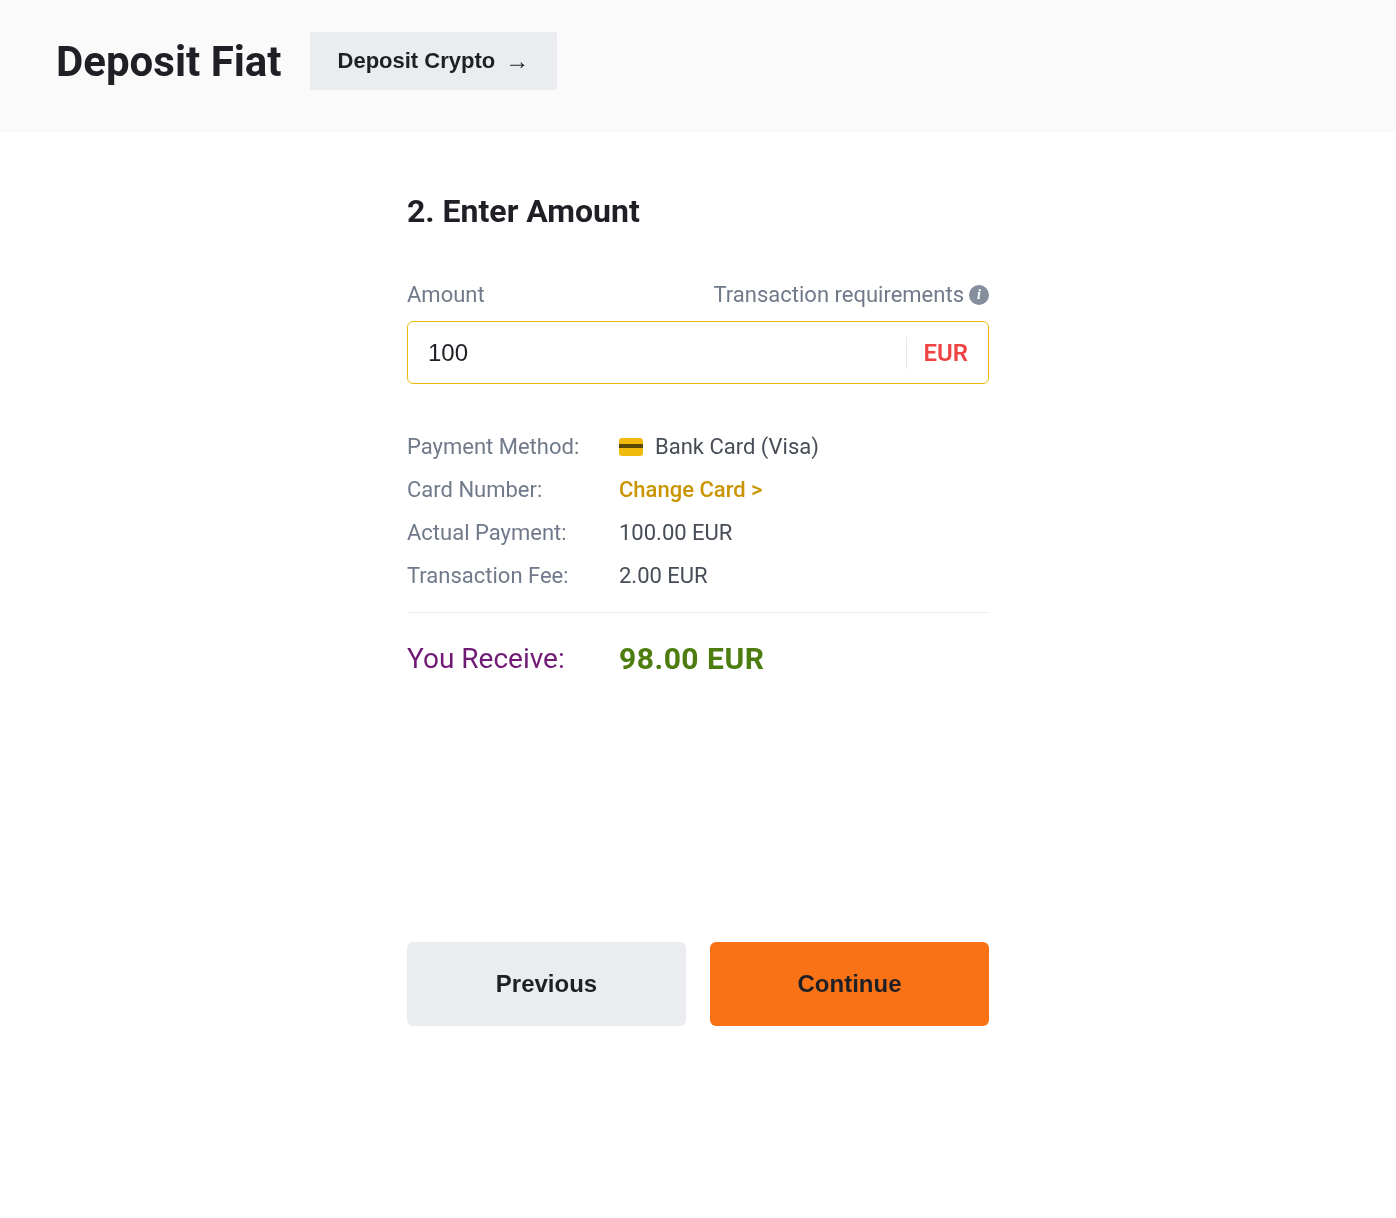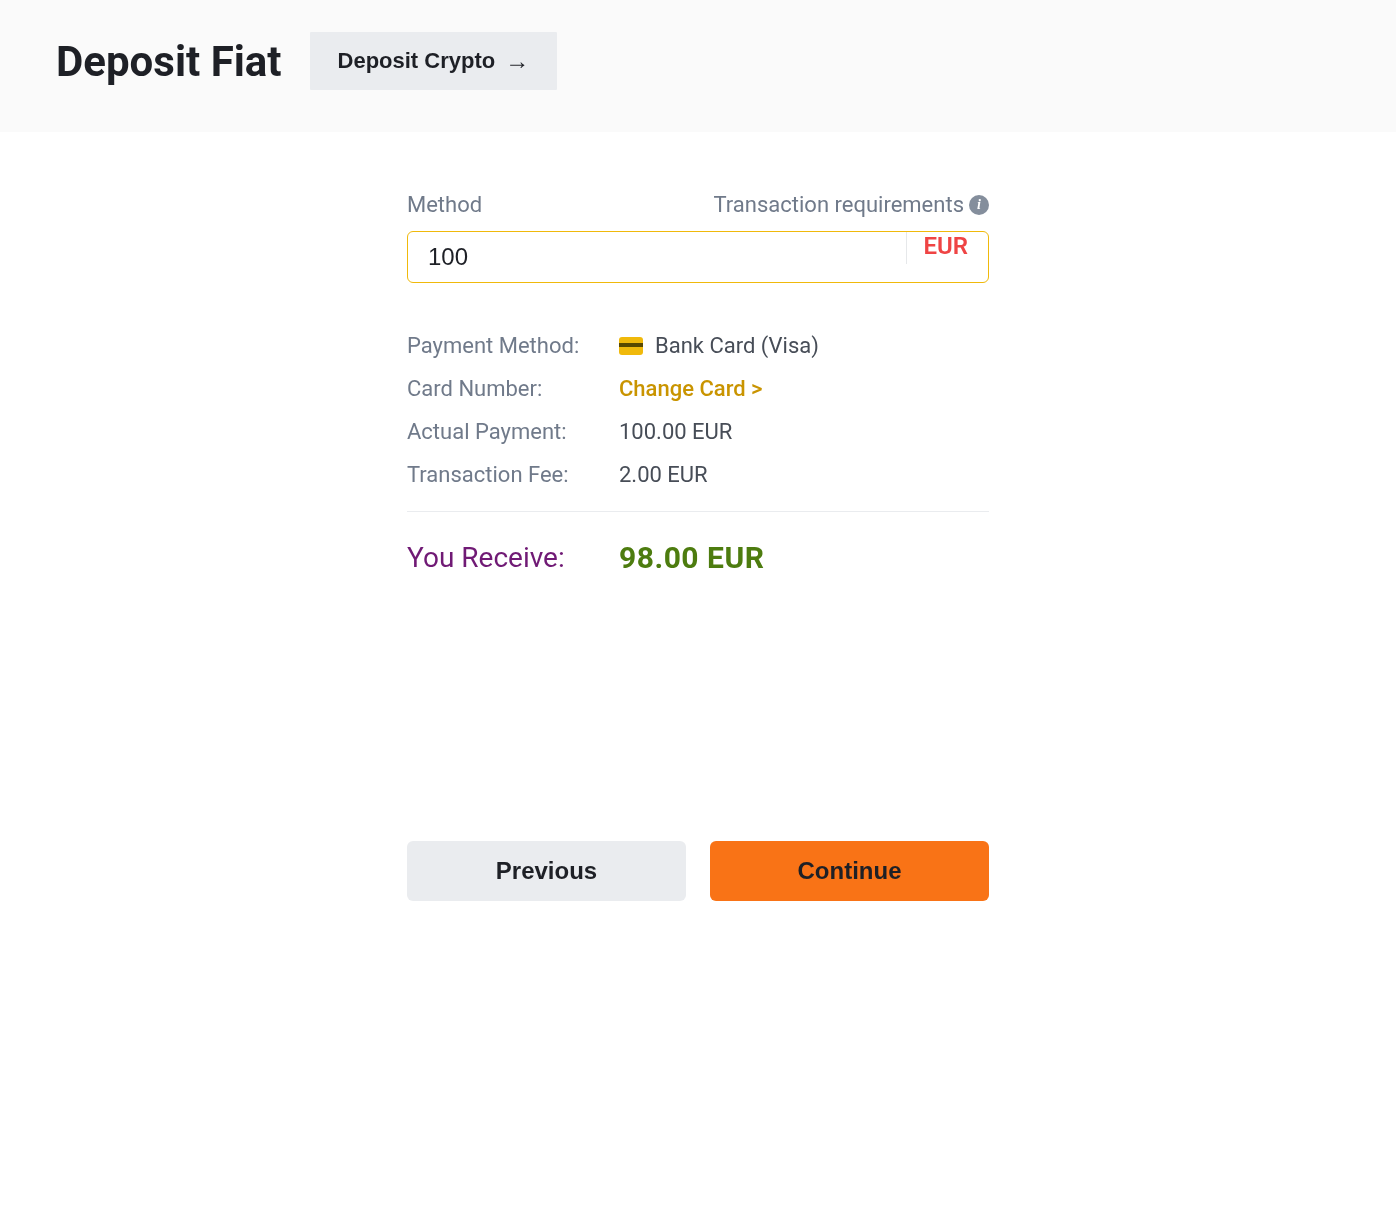--- a/index.html
+++ b/index.html
@@ -85,21 +85,22 @@
       justify-content: center;
       font-size: 14px;
       font-weight: 700;
       font-style: italic;
       font-family: Georgia, serif;
     }
     .amount-input-wrap {
       border: 1px solid #f0b90b;
       border-radius: 6px;
       display: flex;
-      height: 52px;
+      align-items: center;
+      height: 63px;
       padding: 0 20px;
       margin-bottom: 50px;
     }
     .amount-input {
       flex: 1;
       border: none;
       outline: none;
       font-size: 24px;
       color: #1e2026;
       background: transparent;
@@ -167,21 +168,21 @@
       color: #4d7c0f;
       letter-spacing: 0.5px;
     }
     .button-row {
       display: flex;
       gap: 24px;
       margin-top: 266px;
     }
     .btn {
       flex: 1;
-      height: 60px;
+      height: 84px;
       border: none;
       border-radius: 6px;
       font-size: 24px;
       font-weight: 600;
       cursor: pointer;
     }
     .btn-secondary {
       background: #eaecef;
       color: #1e2026;
     }
@@ -196,23 +197,24 @@
 <div class="header">
   <h1 class="page-title">Deposit Fiat</h1>
   <button class="deposit-crypto-btn">
     <span>Deposit Crypto</span>
     <span class="arrow-right">→</span>
   </button>
 </div>
 
 <div class="main">
   <div class="form-container">
+    <h2 class="step-title">2. Enter Amount</h2>
 
     <div class="amount-row">
-      <span class="amount-label">Method</span>
+      <span class="amount-label">Amount</span>
       <span class="tx-req">
         <span>Transaction requirements</span>
         <span class="info-icon">i</span>
       </span>
     </div>
 
     <div class="amount-input-wrap">
       <input class="amount-input" type="text" value="100" style="">
       <span class="currency-divider"></span>
       <span class="currency-label">EUR</span>

